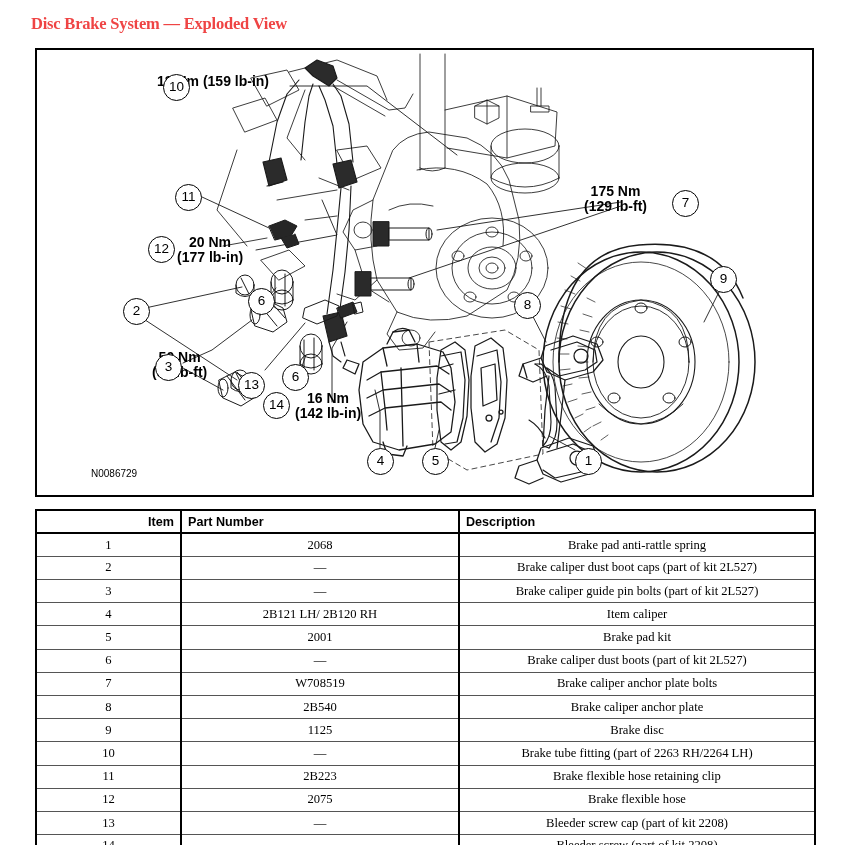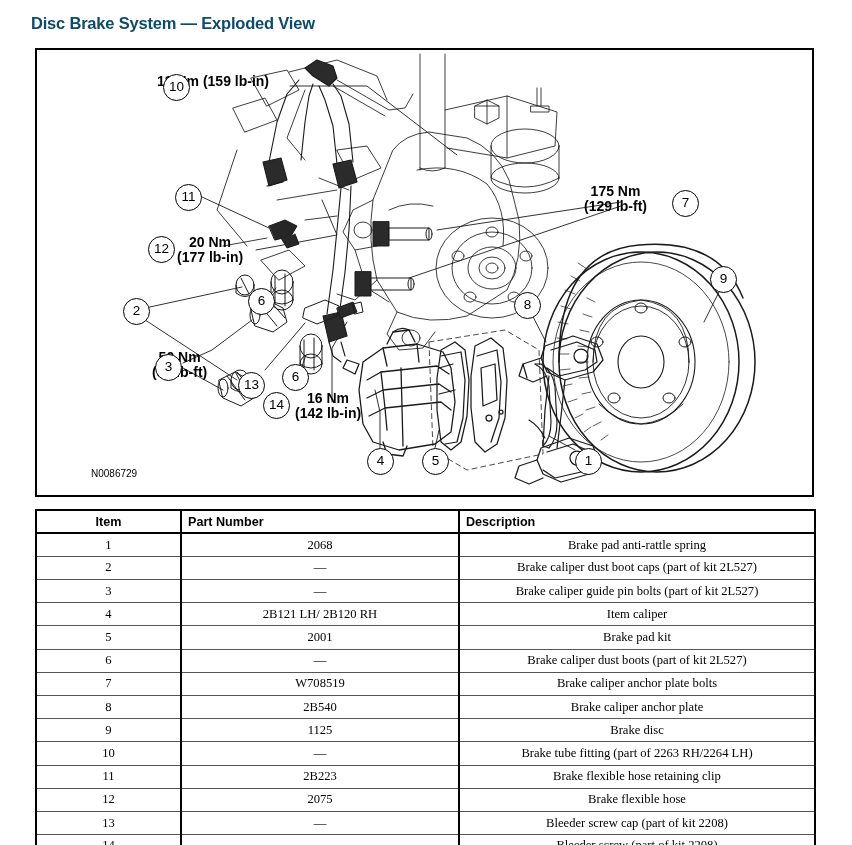--- a/index.html
+++ b/index.html
@@ -14,24 +14,24 @@
     height: 845px;
     background: #ffffff;
     overflow: hidden;
   }
 
   
   #title {
     position: absolute;
     left: 31px;
     top: 14px;
-    font-family: Liberation Sans, sans-serif;
+    font-family: Liberation Serif, serif;
     font-size: 16.5px;
     font-weight: bold;
-    color: #0c4a6e;
+    color: #ef4444;
     letter-spacing: -0.2px;
     white-space: nowrap;
   }
 
   
   #figure-frame {
     position: absolute;
     left: 35px;
     top: 48px;
     width: 779px;
@@ -105,21 +105,21 @@
     color: #000;
     vertical-align: middle;
     overflow: hidden;
     white-space: nowrap;
   }
   #parts-table th {
     font-family: "Liberation Sans", sans-serif;
     font-size: 12.6px;
     font-weight: bold;
   }
-  #parts-table th.h-item { text-align: center; border-radius: 6px; }
+  #parts-table th.h-item { text-align: right; border-radius: 6px; }
   #parts-table th.h-part, #parts-table th.h-desc { text-align: left; }
   #parts-table td.d-item { text-align: center; }
   #parts-table td.d-part, #parts-table td.d-desc { text-align: center; }
 
   
   #parts-table { border: 2px solid #000; }
   #parts-table tr:first-child th { border-top: none; }
   #parts-table tr td:first-child, #parts-table tr th:first-child { border-left: none; }
   #parts-table tr td:last-child, #parts-table tr th:last-child { border-right: none; border-radius: 11px; }
   #parts-table tr:last-child td { border-bottom: none; }

